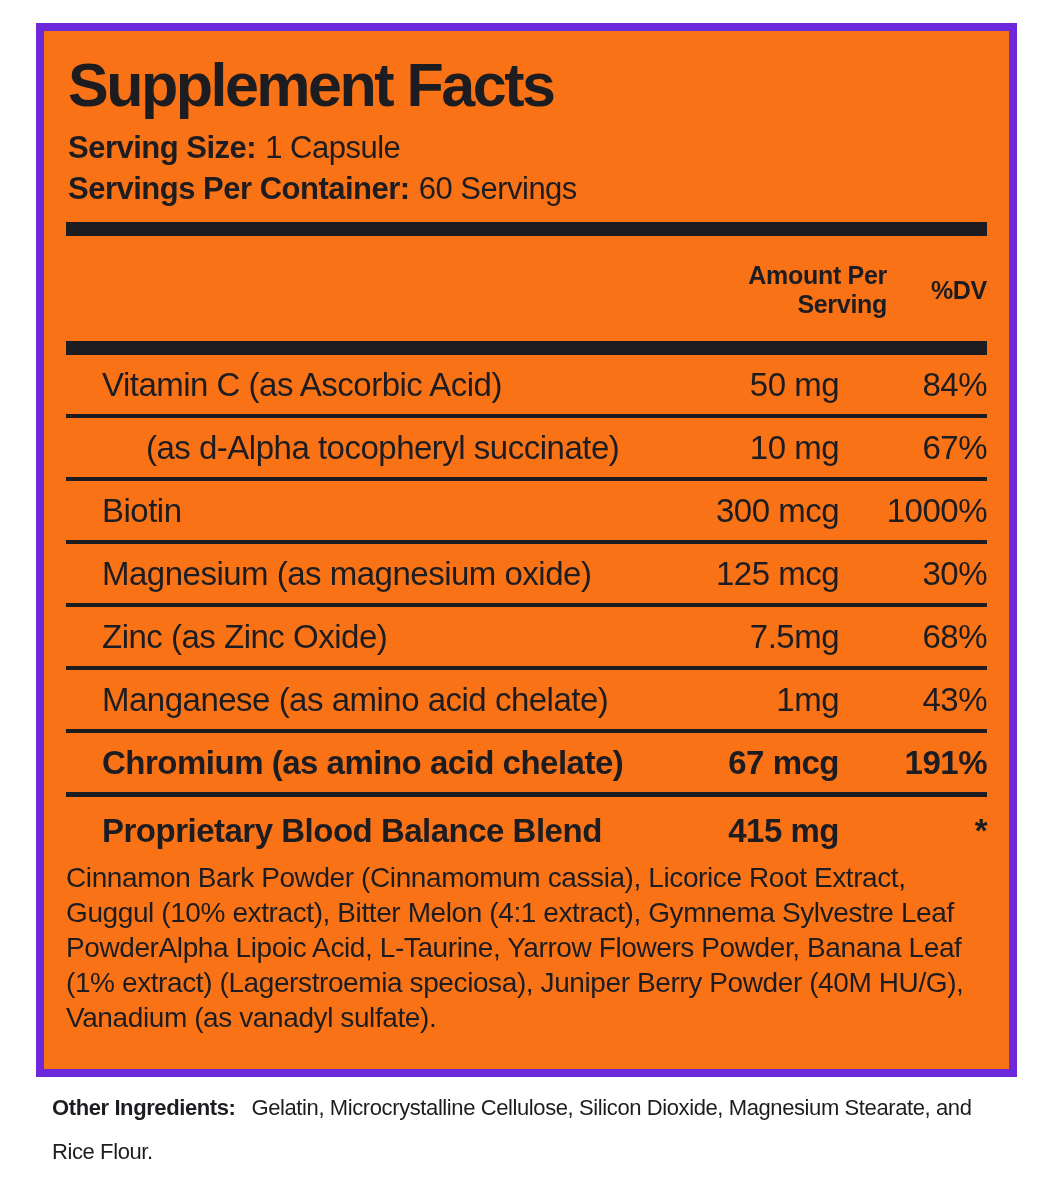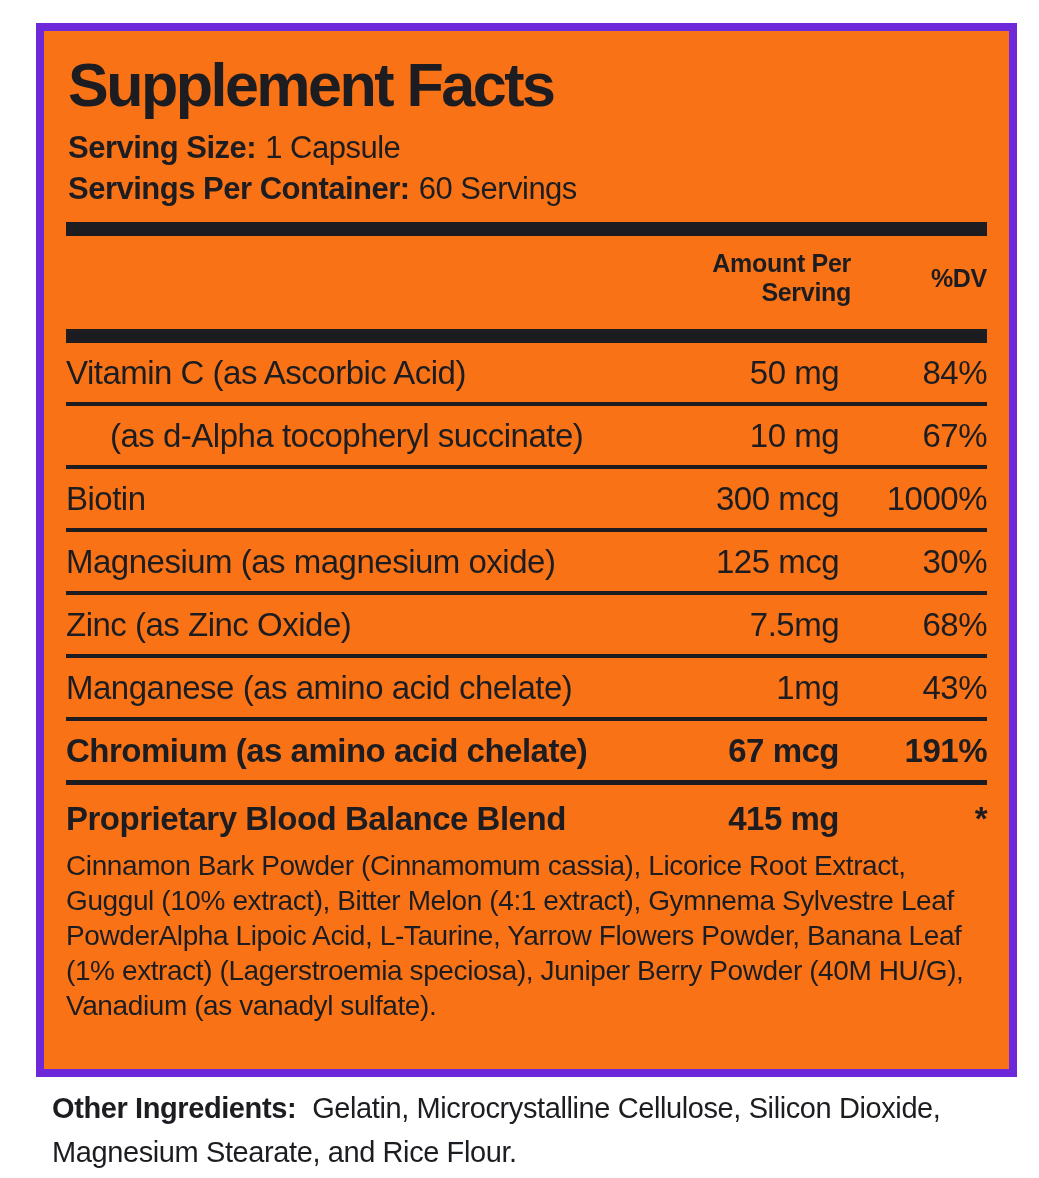--- a/index.html
+++ b/index.html
@@ -45,45 +45,44 @@
     margin-right: 9px;
   }
   .bar {
     height: 14px;
     background: #1d1d21;
   }
   .bar-top { margin-top: 13px; }
   .col-header {
     display: flex;
     align-items: center;
-    padding: 13px 0 22px 0;
+    padding: 25px 0 22px 0;
     font-size: 25px;
     font-weight: bold;
     letter-spacing: -0.3px;
-    gap: 36px;
   }
   .col-header .spacer { flex: 1; }
   .col-header .hdr-amt {
     width: 215px;
     text-align: right;
   }
   .col-header .hdr-dv {
     width: 100px;
     text-align: right;
   }
   .row {
     display: flex;
     align-items: flex-start;
     padding: 9px 0 8px 0;
     border-bottom: 4px solid #1d1d21;
     font-size: 33px;
     line-height: 42px;
     letter-spacing: -0.5px;
   }
-  .row .name { flex: 1; }
+  .row .name { flex: 1; margin-left: 36px; }
   .row .amt {
     width: 190px;
     text-align: right;
     white-space: nowrap;
   }
   .row .dv {
     width: 148px;
     text-align: right;
     white-space: nowrap;
   }
@@ -103,21 +102,21 @@
     font-size: 28px;
     line-height: 35px;
     letter-spacing: -0.4px;
     margin: 6px 0 13px 0;
   }
   .other-ingredients {
     position: absolute;
     left: 52px;
     top: 1086px;
     width: 950px;
-    font-size: 29px;
+    font-size: 22px;
     line-height: 44px;
     letter-spacing: -0.4px;
   }
   .other-ingredients .lbl {
     font-weight: bold;
     margin-right: 16px;
   }
 </style>
 </head>
 <body>

